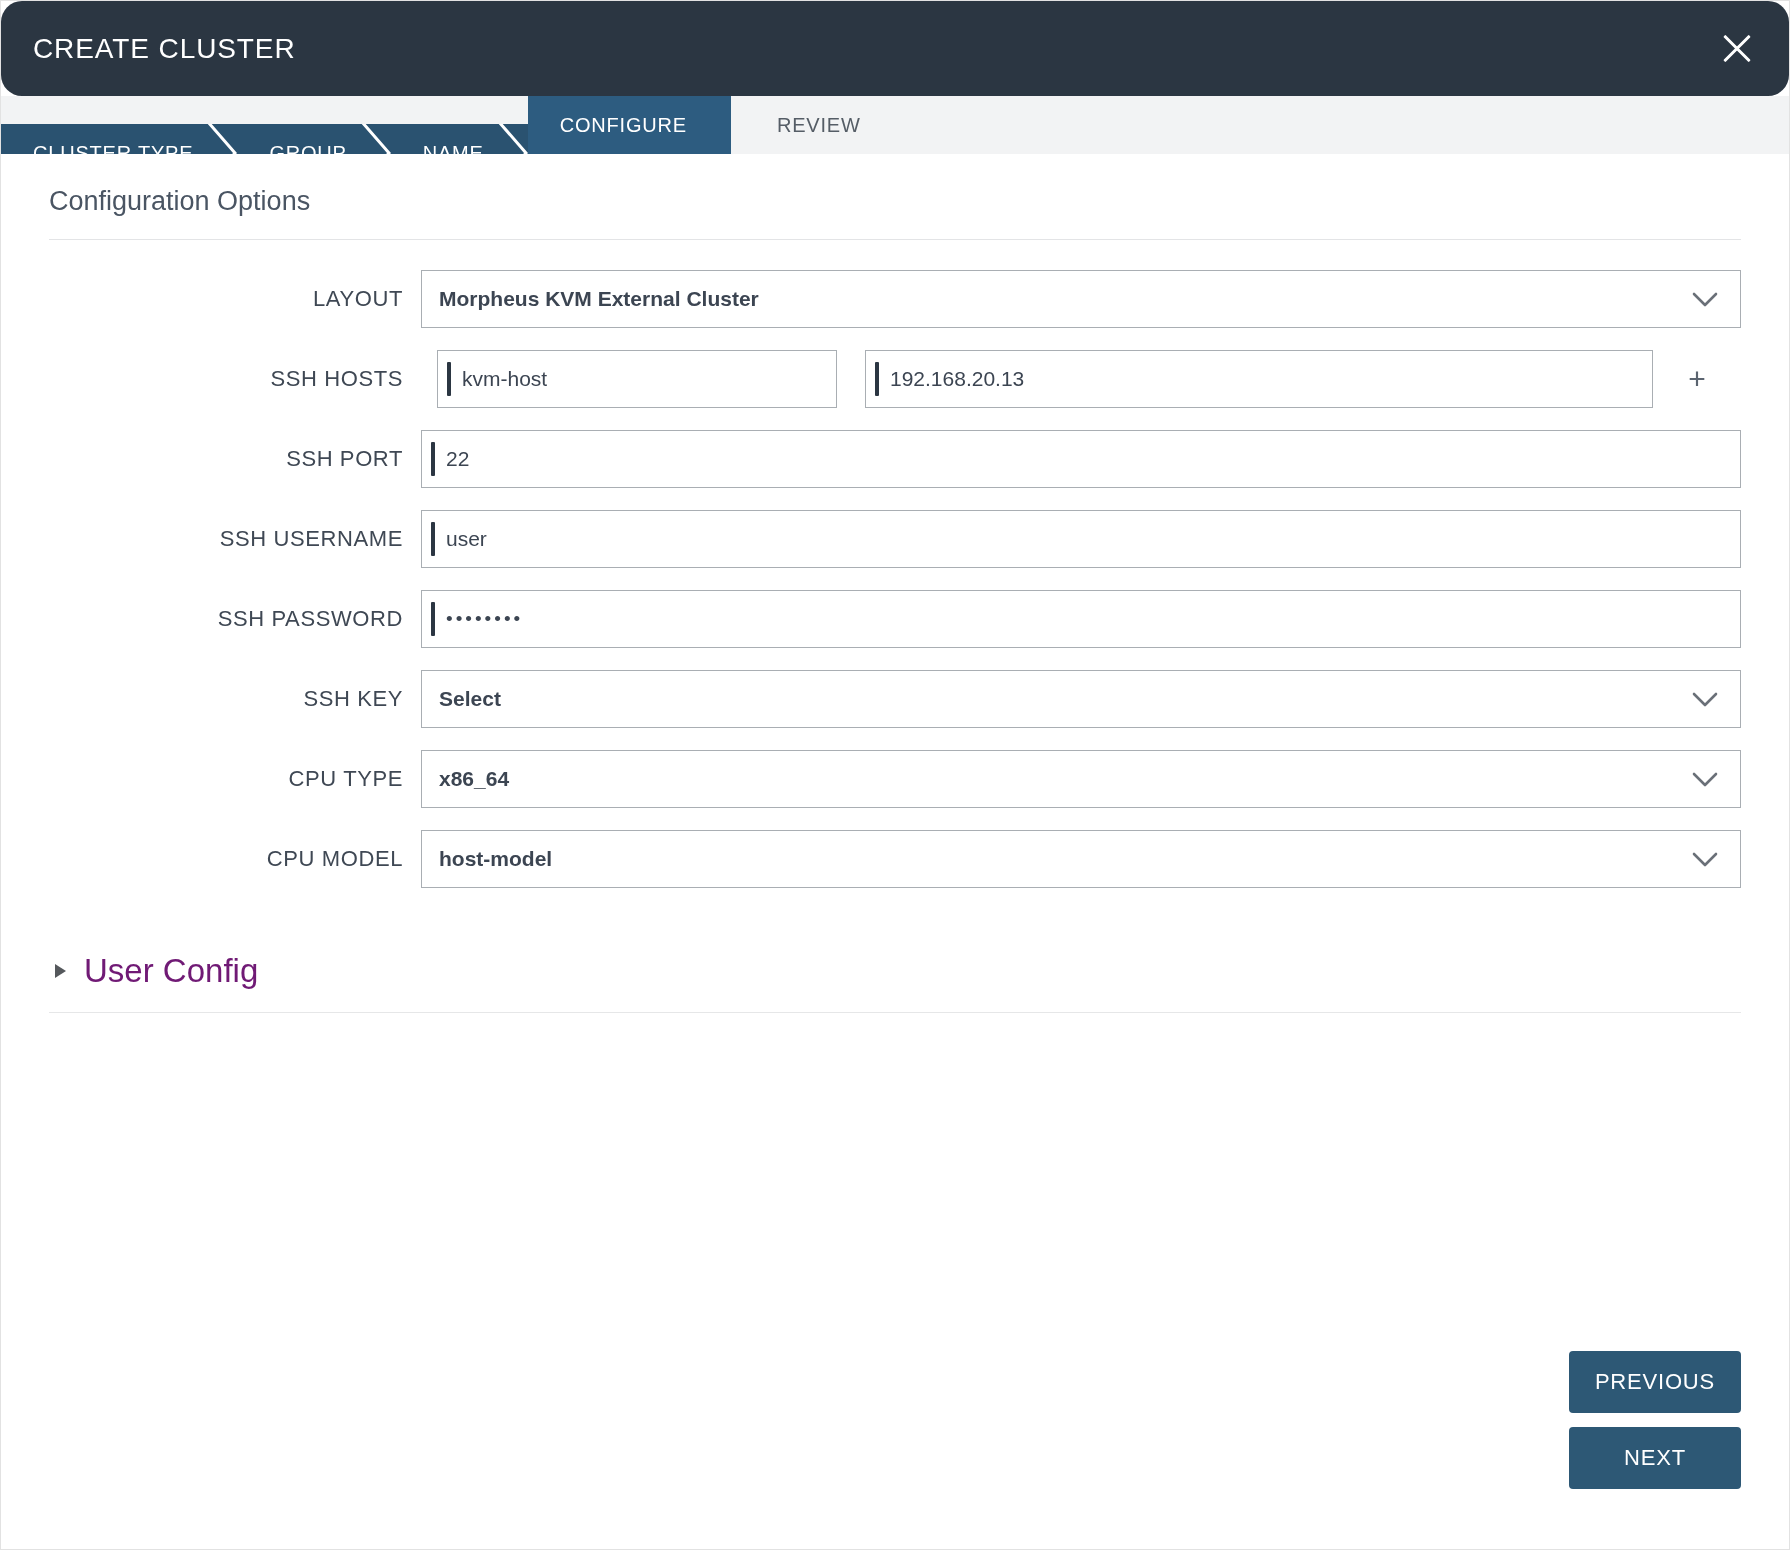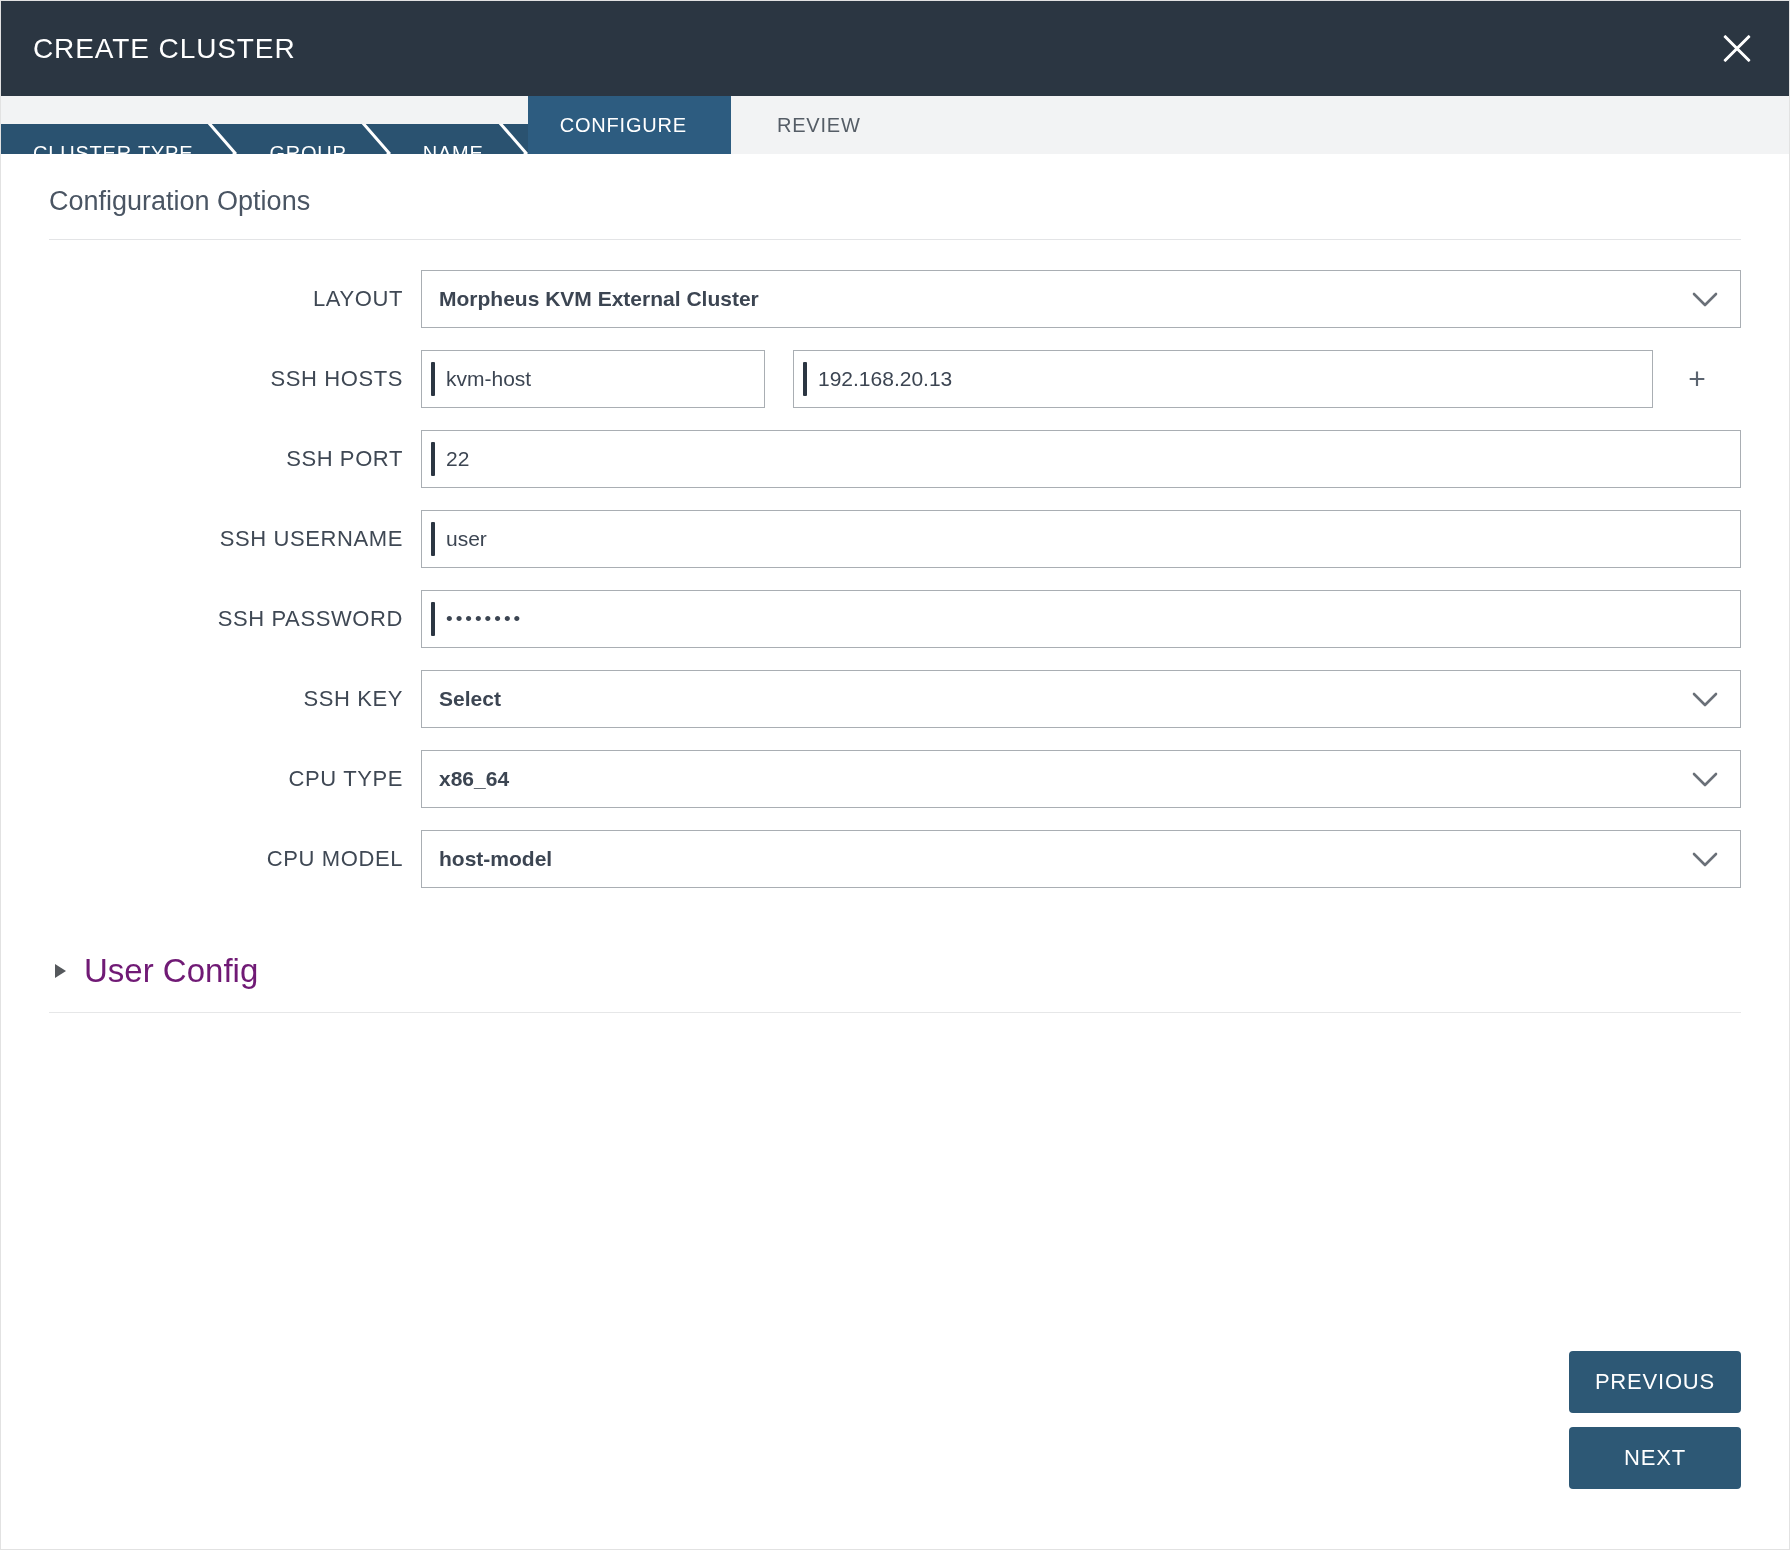--- a/index.html
+++ b/index.html
@@ -25,20 +25,21 @@
   }
 
   
   .titlebar {
     height: 95px;
     background: #2b3642;
     display: flex;
     align-items: center;
     justify-content: space-between;
     padding: 0 28px 0 32px;
+    border-radius: 21px;
   }
   .titlebar-title {
     color: #ffffff;
     font-size: 28px;
     letter-spacing: 0.9px;
     font-weight: 400;
   }
   .close-btn {
     width: 48px;
     height: 48px;
@@ -198,21 +199,21 @@
     padding-left: 17px;
     font-weight: bold;
   }
   .select .chevdown {
     margin-right: 22px;
     display: flex;
     align-items: center;
   }
 
   .hosts-row .field-area { gap: 0; }
-  .host-a { width: 344px; flex: none; }
+  .host-a { width: 400px; flex: none; margin-left: 16px; }
   .host-gap { width: 28px; flex: none; }
   .host-b { flex: 1; }
   .add-btn {
     width: 88px;
     flex: none;
     display: flex;
     align-items: center;
     justify-content: center;
     font-size: 30px;
     color: #5b6470;

